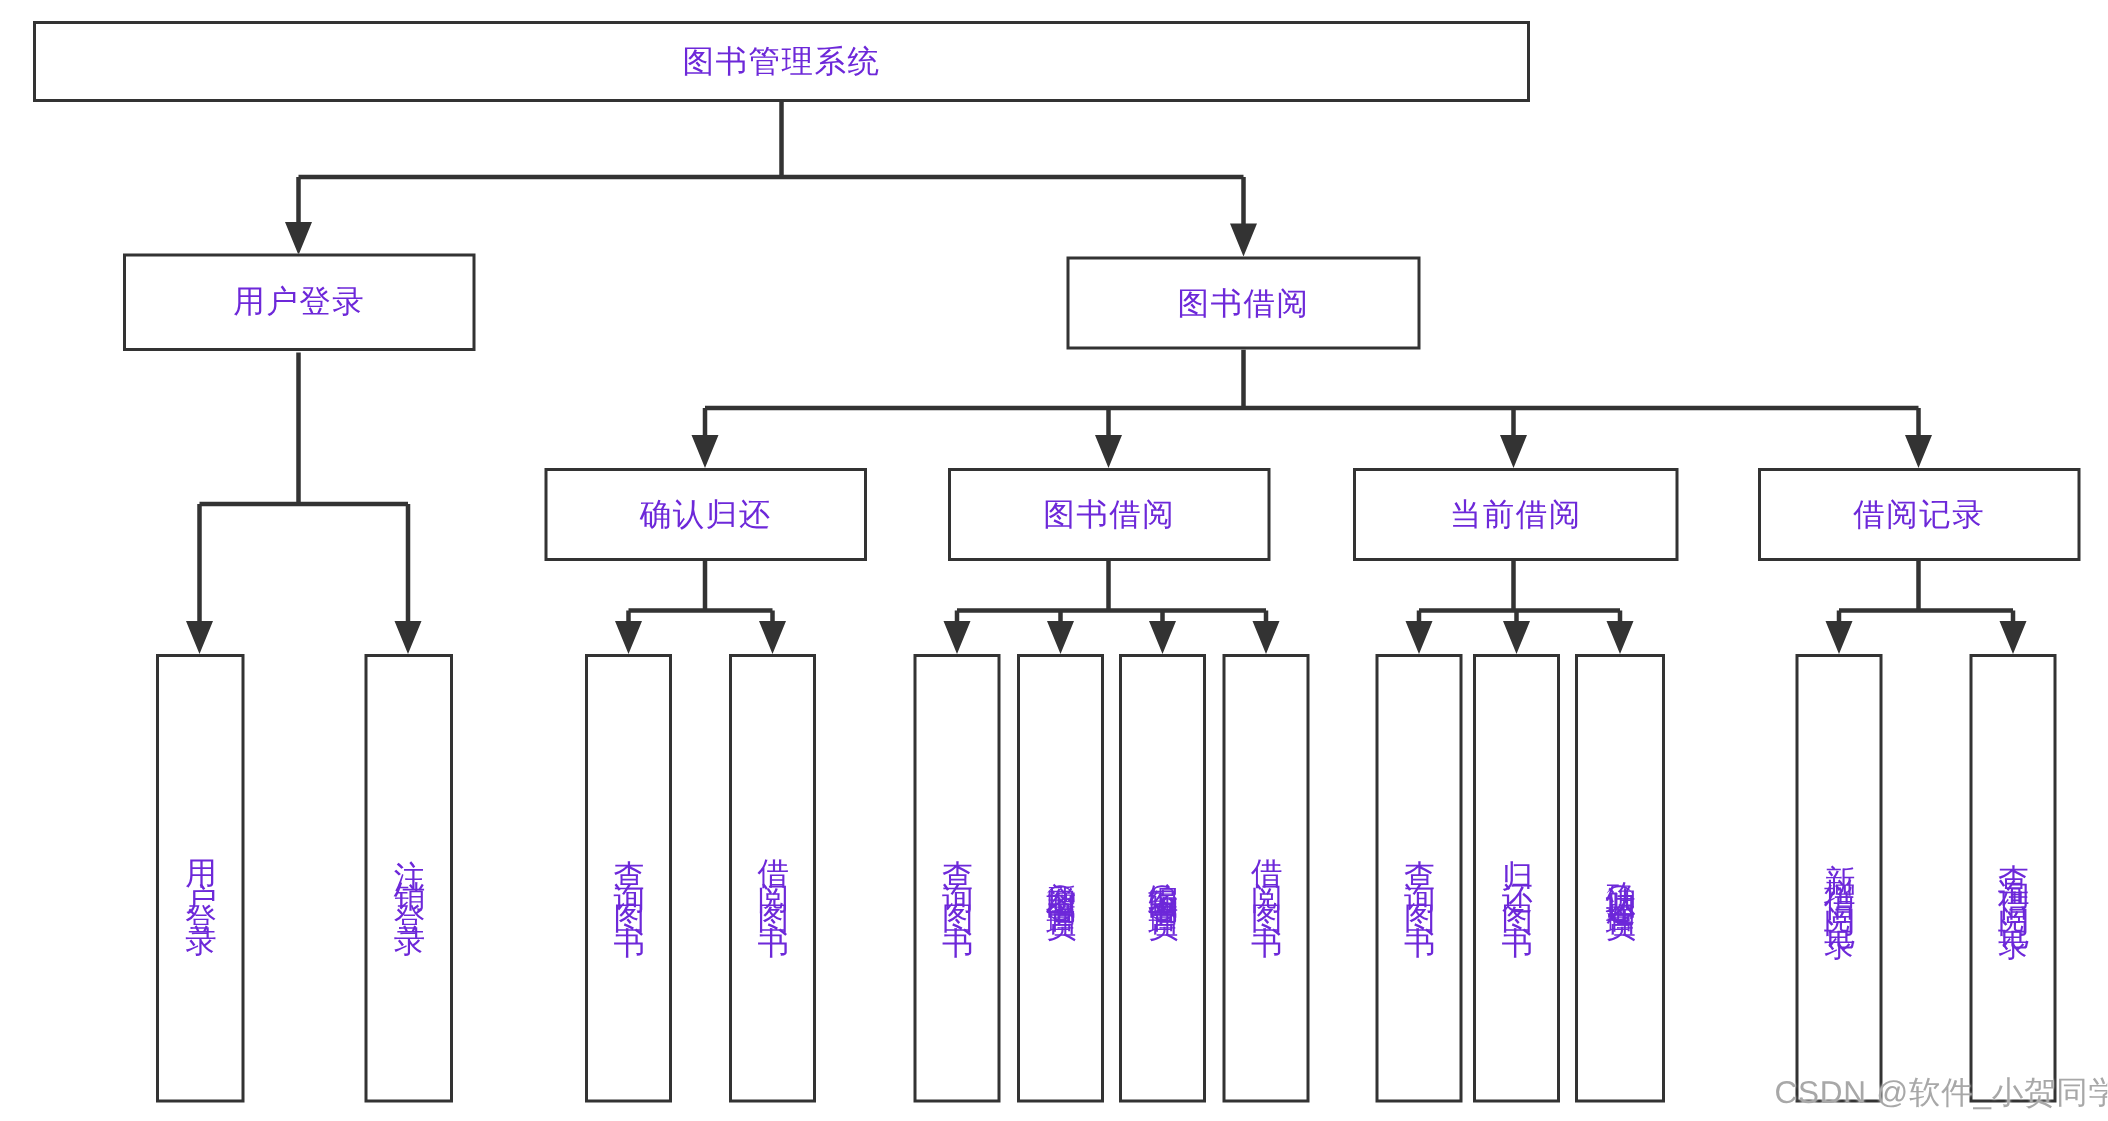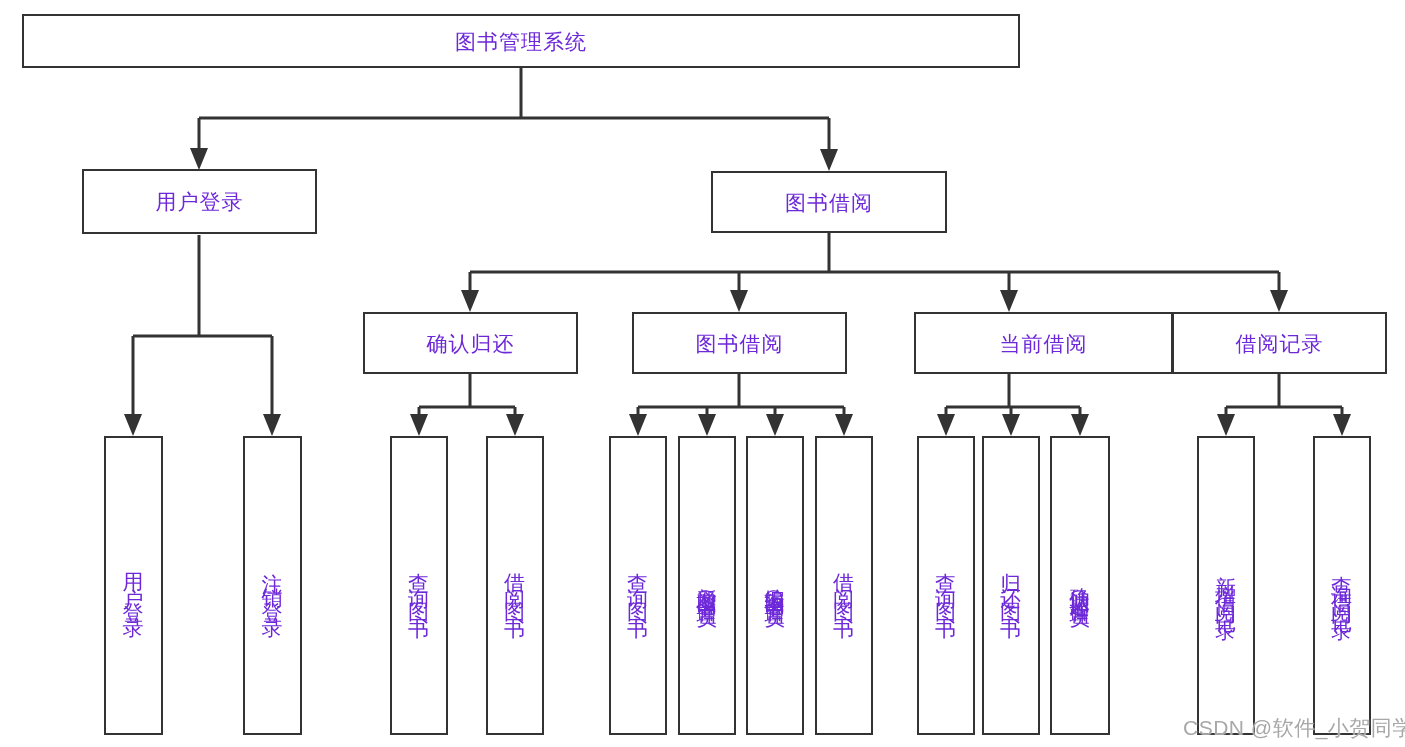--- a/index.html
+++ b/index.html
@@ -62,21 +62,21 @@
   <div class="node" style="left:711px;top:171px;width:236px;height:62px;">
     <span>图书借阅</span>
   </div>
 
   <div class="node" style="left:363px;top:312px;width:215px;height:62px;">
     <span>确认归还</span>
   </div>
   <div class="node" style="left:632px;top:312px;width:215px;height:62px;">
     <span>图书借阅</span>
   </div>
-  <div class="node" style="left:902px;top:312px;width:259px;height:62px;margin-left:12px;">
+  <div class="node" style="left:902px;top:312px;width:217px;height:62px;">
     <span>当前借阅</span>
   </div>
   <div class="node" style="left:1172px;top:312px;width:215px;height:62px;">
     <span>借阅记录</span>
   </div>
 
   <div class="node leaf ls-lg" style="left:104px;top:436px;width:59px;height:299px;">
     <span>用户登录</span>
   </div>
   <div class="node leaf ls-lg" style="left:243px;top:436px;width:59px;height:299px;">

